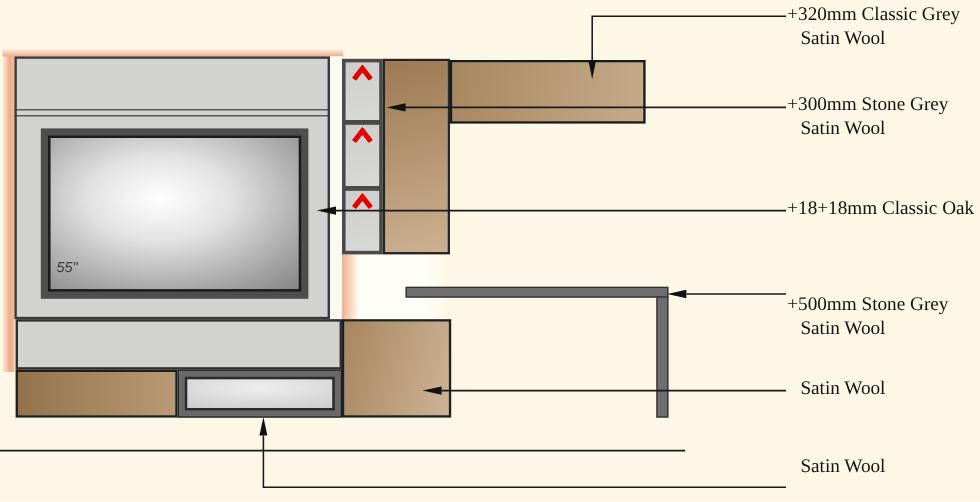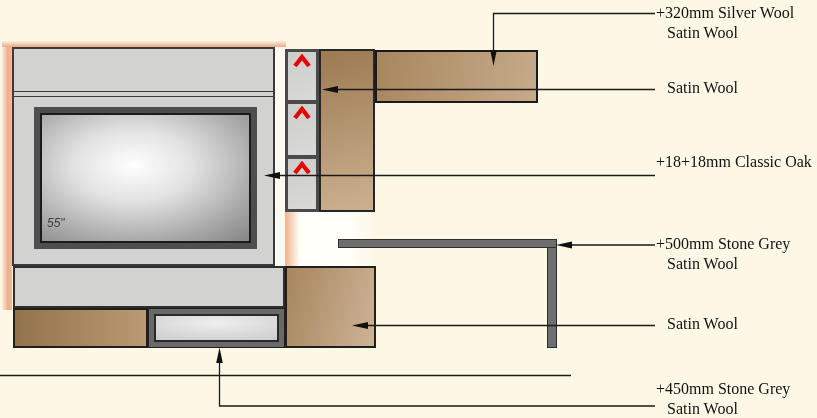--- a/index.html
+++ b/index.html
@@ -198,34 +198,34 @@
       <polygon points="490.2,50 496.8,50 493.5,66"></polygon>
       <polygon points="322,89.5 338,86 338,93"></polygon>
       <polygon points="264,175.5 280,172 280,179"></polygon>
       <polygon points="556,245 572,241.5 572,248.5"></polygon>
       <polygon points="352,325.5 368,322 368,329"></polygon>
       <polygon points="219.5,347.5 216.2,363 222.8,363"></polygon>
     </g>
   </svg>
 
   <div class="abs ann" style="top:3px">
-    <span class="l1">+320mm Silver Wool</span>
+    <span class="l1">+320mm Classic Grey</span>
     <span class="l2">Satin Wool</span>
   </div>
   <div class="abs ann" style="top:78px">
-    <span class="l2">Satin Wool</span>
-  </div>
-  <div class="abs ann" style="top:152px">
+    <span class="l1">+300mm Stone Grey</span>
+    <span class="l2">Satin Wool</span>
+  </div>
+  <div class="abs ann" style="top:164px">
     <span class="l1">+18+18mm Classic Oak</span>
   </div>
-  <div class="abs ann" style="top:234px">
+  <div class="abs ann" style="top:244px">
     <span class="l1">+500mm Stone Grey</span>
     <span class="l2">Satin Wool</span>
   </div>
   <div class="abs ann" style="top:314px">
     <span class="l2">Satin Wool</span>
   </div>
   <div class="abs ann" style="top:379px">
-    <span class="l1">+450mm Stone Grey</span>
     <span class="l2">Satin Wool</span>
   </div>
 
 </div>
 
 </body></html>

